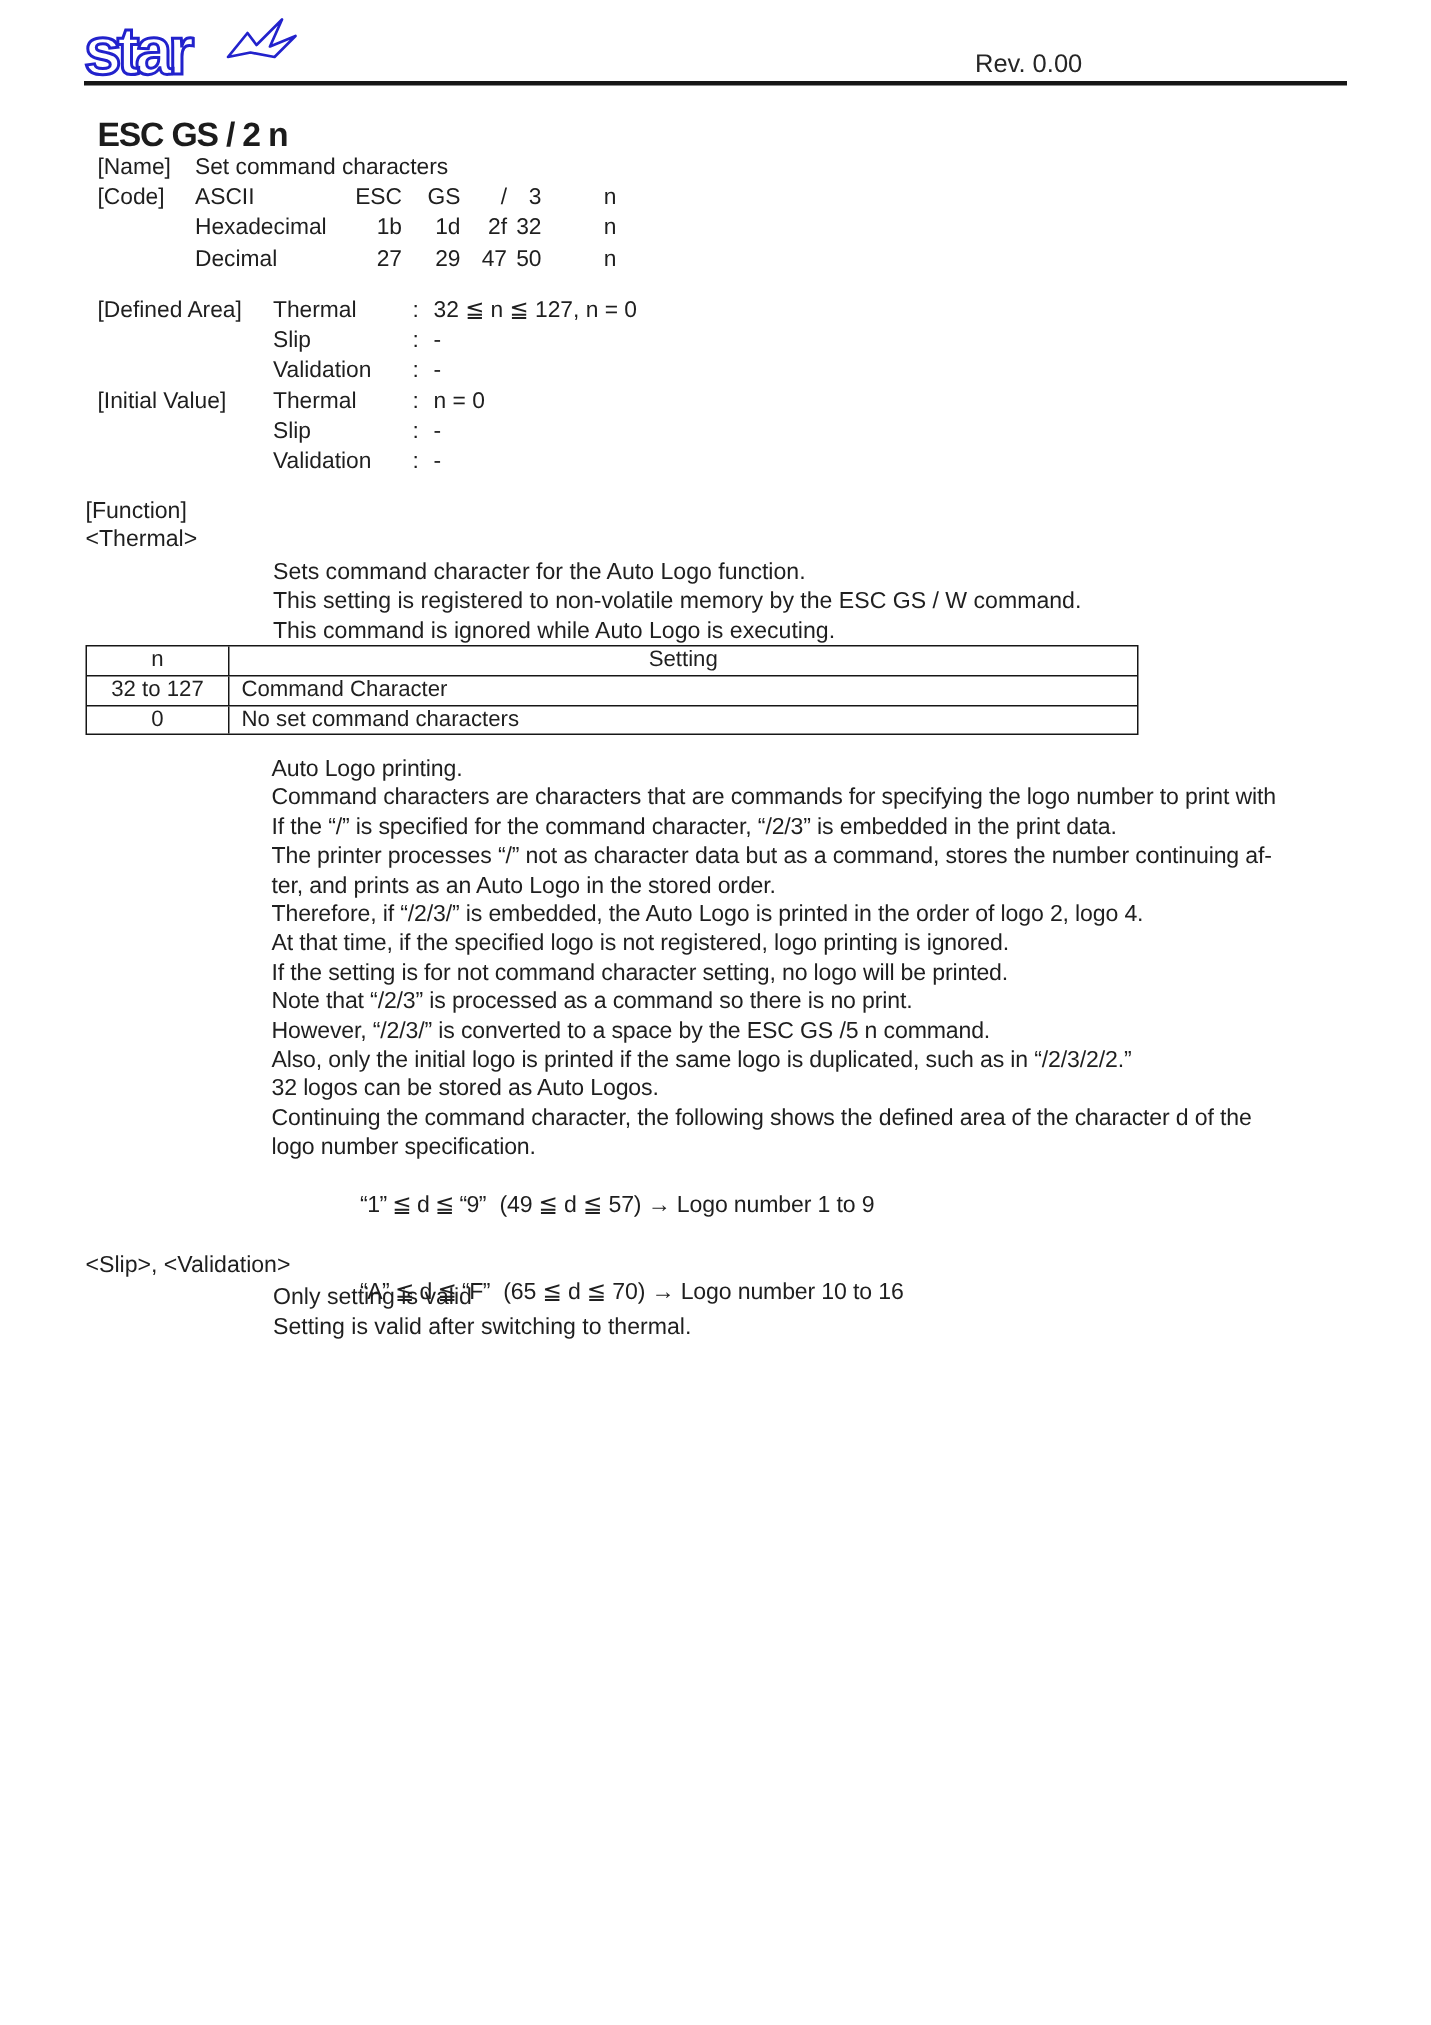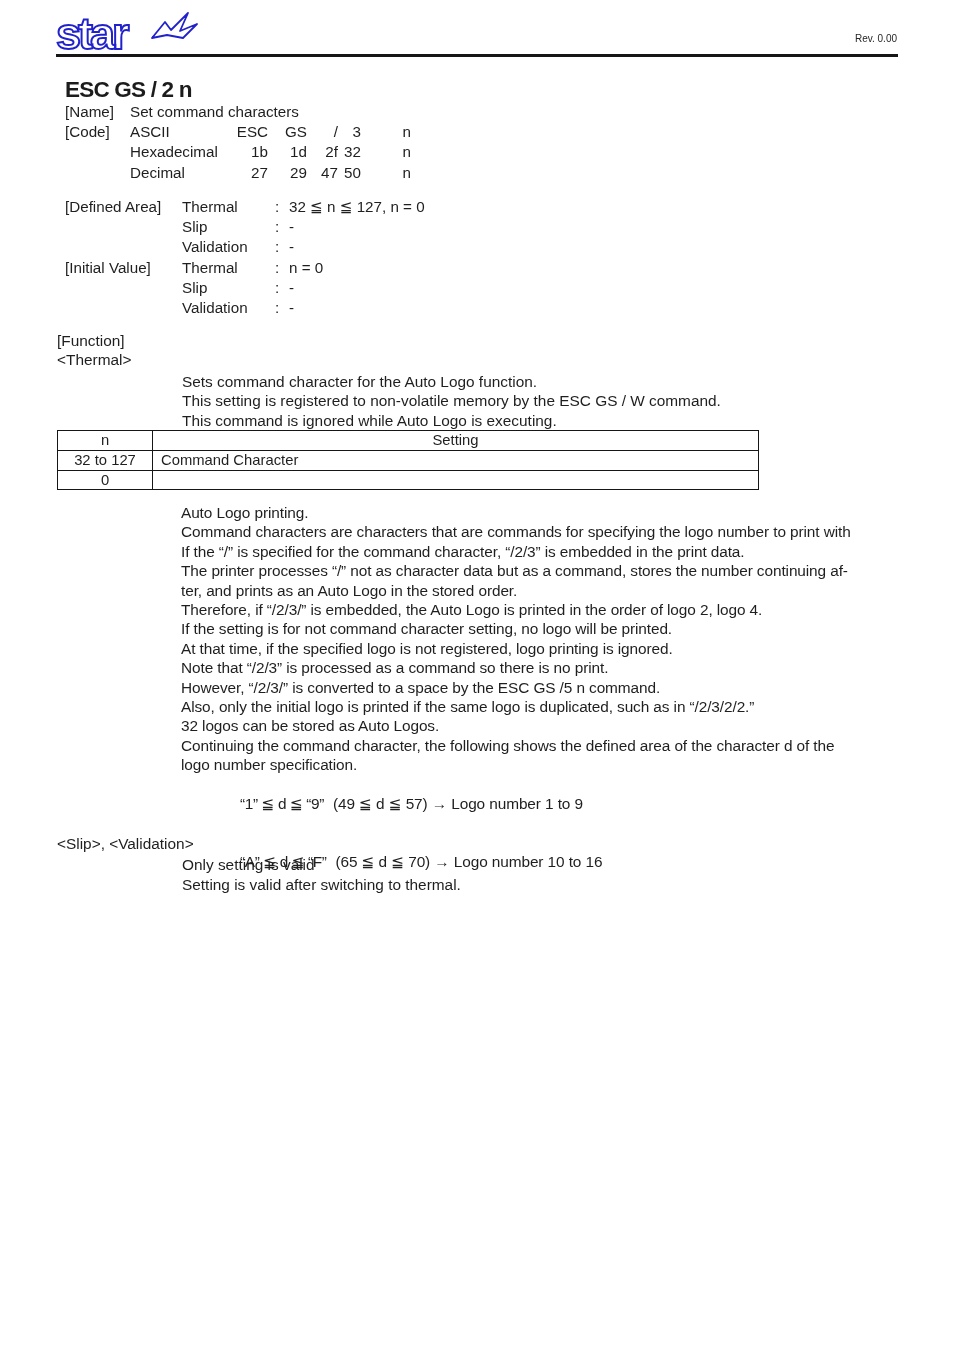--- a/index.html
+++ b/index.html
@@ -3,21 +3,21 @@
 <meta charset="utf-8">
 <style>
   html,body{margin:0;padding:0;background:#ffffff;}
   .page{
     position:relative;width:954px;height:945px;background:#ffffff;
     font-family:"Liberation Sans","DejaVu Sans",sans-serif;
     color:#1f1f1f;overflow:hidden;
   }
   
   .logo-svg{position:absolute;left:55px;top:10px;}
-  .rev{position:absolute;top:33px;left:650px;width:247px;text-align:right;font-size:10px;color:#262626;}
+  .rev{position:absolute;top:33px;left:650px;width:247px;text-align:left;font-size:17px;color:#262626;}
   .rule{position:absolute;left:56px;top:54px;width:842px;height:3px;background:#161616;}
   
   .title{position:absolute;left:65px;top:77px;font-size:22.5px;font-weight:bold;letter-spacing:-0.8px;color:#1c1c1c;margin:0;}
   
   .namecode{position:absolute;left:65px;top:102px;font-size:15.2px;line-height:20.2px;}
   .nrow{display:flex;white-space:pre;}
   .lab65{width:65px;}
   .w105{width:105px;}
   .cr{text-align:right;display:inline-block;}
   .c1{width:33px;}.c2{width:39px;}.c3{width:31px;}.c4{width:23px;}.c5{width:50px;}
@@ -148,32 +148,33 @@
     <div class="t-row t-head">
       <div class="t-c1">n</div>
       <div class="t-c2">Setting</div>
     </div>
     <div class="t-row">
       <div class="t-c1">32 to 127</div>
       <div class="t-c2">Command Character</div>
     </div>
     <div class="t-row">
       <div class="t-c1">0</div>
+      <div class="t-c2">No set command characters</div>
     </div>
   </div>
 
   <div class="para">
     <div class="pline">Auto Logo printing.</div>
     <div class="pline">Command characters are characters that are commands for specifying the logo number to print with</div>
     <div class="pline">If the “/” is specified for the command character, “/2/3” is embedded in the print data.</div>
     <div class="pline">The printer processes “/” not as character data but as a command, stores the number continuing af-</div>
     <div class="pline">ter, and prints as an Auto Logo in the stored order.</div>
     <div class="pline">Therefore, if “/2/3/” is embedded, the Auto Logo is printed in the order of logo 2, logo 4.</div>
+    <div class="pline">At that time, if the specified logo is not registered, logo printing is ignored.</div>
     <div class="pline">If the setting is for not command character setting, no logo will be printed.</div>
-    <div class="pline">At that time, if the specified logo is not registered, logo printing is ignored.</div>
     <div class="pline">Note that “/2/3” is processed as a command so there is no print.</div>
     <div class="pline">However, “/2/3/” is converted to a space by the ESC GS /5 n command.</div>
     <div class="pline">Also, only the initial logo is printed if the same logo is duplicated, such as in “/2/3/2/2.”</div>
     <div class="pline">32 logos can be stored as Auto Logos.</div>
     <div class="pline">Continuing the command character, the following shows the defined area of the character d of the</div>
     <div class="pline">logo number specification.</div>
     <div class="dline">
       <span class="drange">“1” ≦ d ≦ “9”</span><span>(49 ≦ d ≦ 57) → Logo number 1 to 9</span>
     </div>
     <div class="dline">

